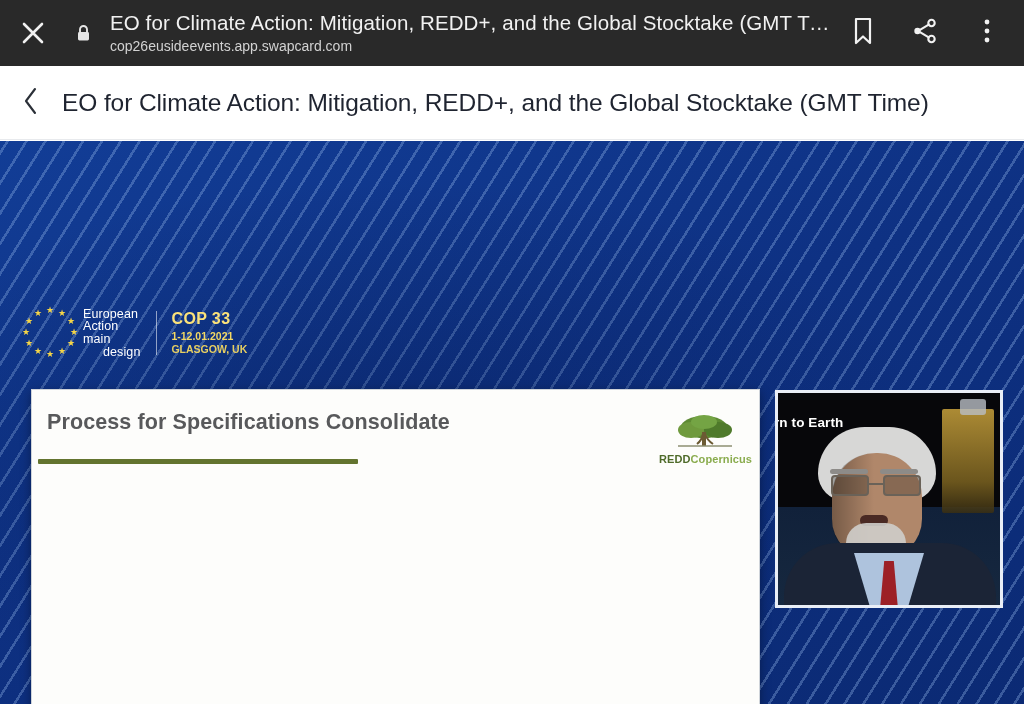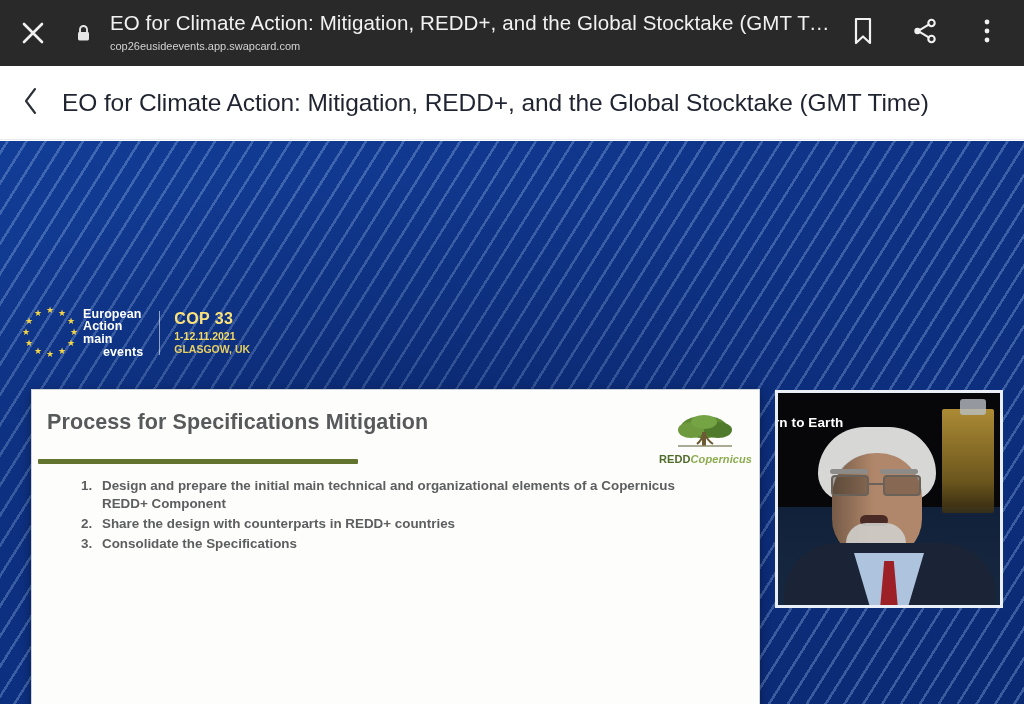--- a/index.html
+++ b/index.html
@@ -40,21 +40,21 @@
     font-size: 20.5px;
     line-height: 25px;
     white-space: nowrap;
     overflow: hidden;
     text-overflow: ellipsis;
     max-width: 720px;
     letter-spacing: .1px;
   }
   .cct-url {
     color: #d2d2d2;
-    font-size: 11px;
+    font-size: 14px;
     line-height: 19px;
     white-space: nowrap;
     overflow: hidden;
     text-overflow: ellipsis;
     max-width: 720px;
     margin-top: 2px;
   }
   .cct-actions {
     display: flex; align-items: center;
     height: 66px;
@@ -129,21 +129,21 @@
     position: absolute;
     color: #f5d548;
     font-size: 9px;
     line-height: 9px;
     font-style: normal;
   }
   .eu-words {
     color: #ffffff;
     font-size: 12.5px;
     line-height: 12.6px;
-    font-weight: bold;
+    font-weight: normal;
     letter-spacing: .1px;
     padding-left: 3px;
   }
   .eu-words .w-events { padding-left: 20px; display: block; }
   .eu-divider {
     width: 1px; height: 44px;
     background: rgba(255,255,255,0.55);
     margin: 0 14px 0 16px;
   }
   .cop-block { color: #f5d548; }
@@ -189,21 +189,21 @@
     position: absolute; right: 8px; top: 22px;
     width: 92px; text-align: center;
   }
   .redd-logo svg { display: block; margin: 0 auto; }
   .redd-wordmark {
     font-size: 11px; font-weight: bold;
     margin-top: 1px; letter-spacing: .1px;
     white-space: nowrap;
   }
   .redd-wordmark .w1 { color: #4f6b2a; }
-  .redd-wordmark .w2 { color: #8aac4e; font-style: italic; }
+  .redd-wordmark .w2 { color: #8aac4e; }
 
   .slide-list {
     position: absolute; left: 46px; top: 87px;
     width: 640px;
     color: #5d5e60;
     font-size: 13.4px;
     font-weight: bold;
     line-height: 17.8px;
   }
   .slide-list li { margin-bottom: 2.5px; padding-left: 6px; }
@@ -396,54 +396,49 @@
       <i style="left:16px; top:41px;">★</i>
       <i style="left:7px; top:33px;">★</i>
       <i style="left:4px; top:22px;">★</i>
       <i style="left:7px; top:11px;">★</i>
       <i style="left:16px; top:3px;">★</i>
     </div>
     <div class="eu-words">
       <span>European</span><br>
       <span>Action</span><br>
       <span>main</span>
-      <span class="w-events">events</span>
+      <span class="w-events">design</span>
     </div>
     <div class="eu-divider"></div>
     <div class="cop-block">
       <div class="cop-title">COP 33</div>
-      <div class="cop-dates">1-12.11.2021</div>
+      <div class="cop-dates">1-12.01.2021</div>
       <div class="cop-place">GLASGOW, UK</div>
     </div>
   </div>
 
   <div class="slide-card">
-    <div class="slide-title">Process for Specifications Mitigation</div>
+    <div class="slide-title">Process for Specifications Consolidate</div>
     <div class="slide-rule"></div>
 
     <div class="redd-logo">
       <span>
         <svg width="62" height="40" viewBox="0 0 62 40">
           <ellipse cx="30" cy="15" rx="23" ry="11" fill="#5d8a33"></ellipse>
           <ellipse cx="17" cy="18" rx="13" ry="8" fill="#6f9a3d"></ellipse>
           <ellipse cx="44" cy="18" rx="14" ry="8" fill="#4f7a2b"></ellipse>
           <ellipse cx="30" cy="10" rx="13" ry="7" fill="#74a444"></ellipse>
           <path d="M29 22 q-1 6 -6 10 M31 22 q2 6 8 10" stroke="#6b5a33" stroke-width="2" fill="none"></path>
           <rect x="28" y="20" width="4" height="14" fill="#6b5a33"></rect>
           <path d="M4 34 h54" stroke="#8c8f72" stroke-width="1.4"></path>
         </svg>
       </span>
       <div class="redd-wordmark"><span class="w1">REDD</span><span class="w2">Copernicus</span></div>
     </div>
 
-    <ol class="slide-list">
-      <li>Design and prepare the initial main technical and organizational elements of a Copernicus REDD+ Component</li>
-      <li>Share the design with counterparts in REDD+ countries</li>
-      <li>Consolidate the Specifications</li>
-    </ol>
 
   </div>
 
   <div class="speaker-tile">
     <div class="speaker-scene">
       <div class="scene-backwall"></div>
       <div class="scene-lamp"></div>
       <div class="scene-lamp-top"></div>
 
       <div class="head">

